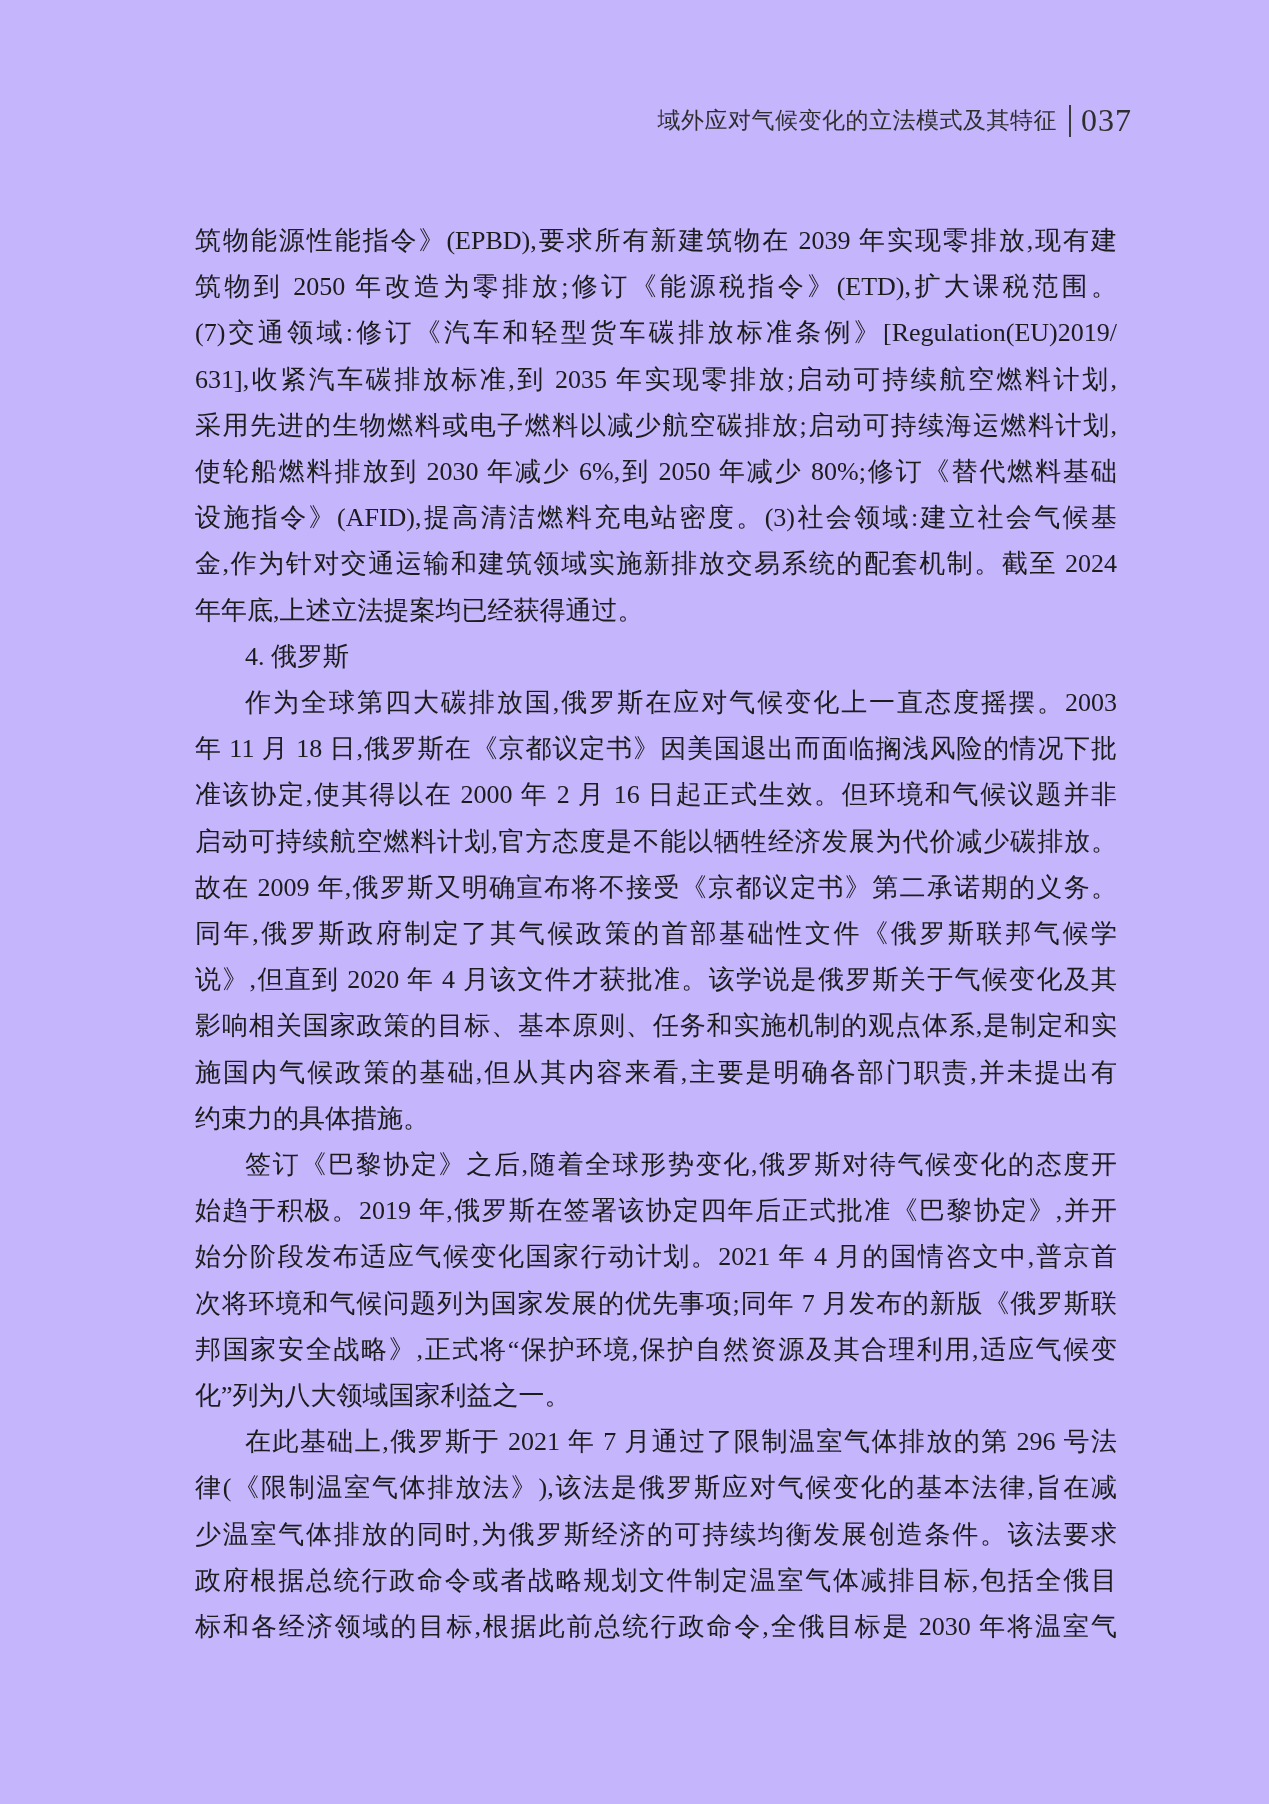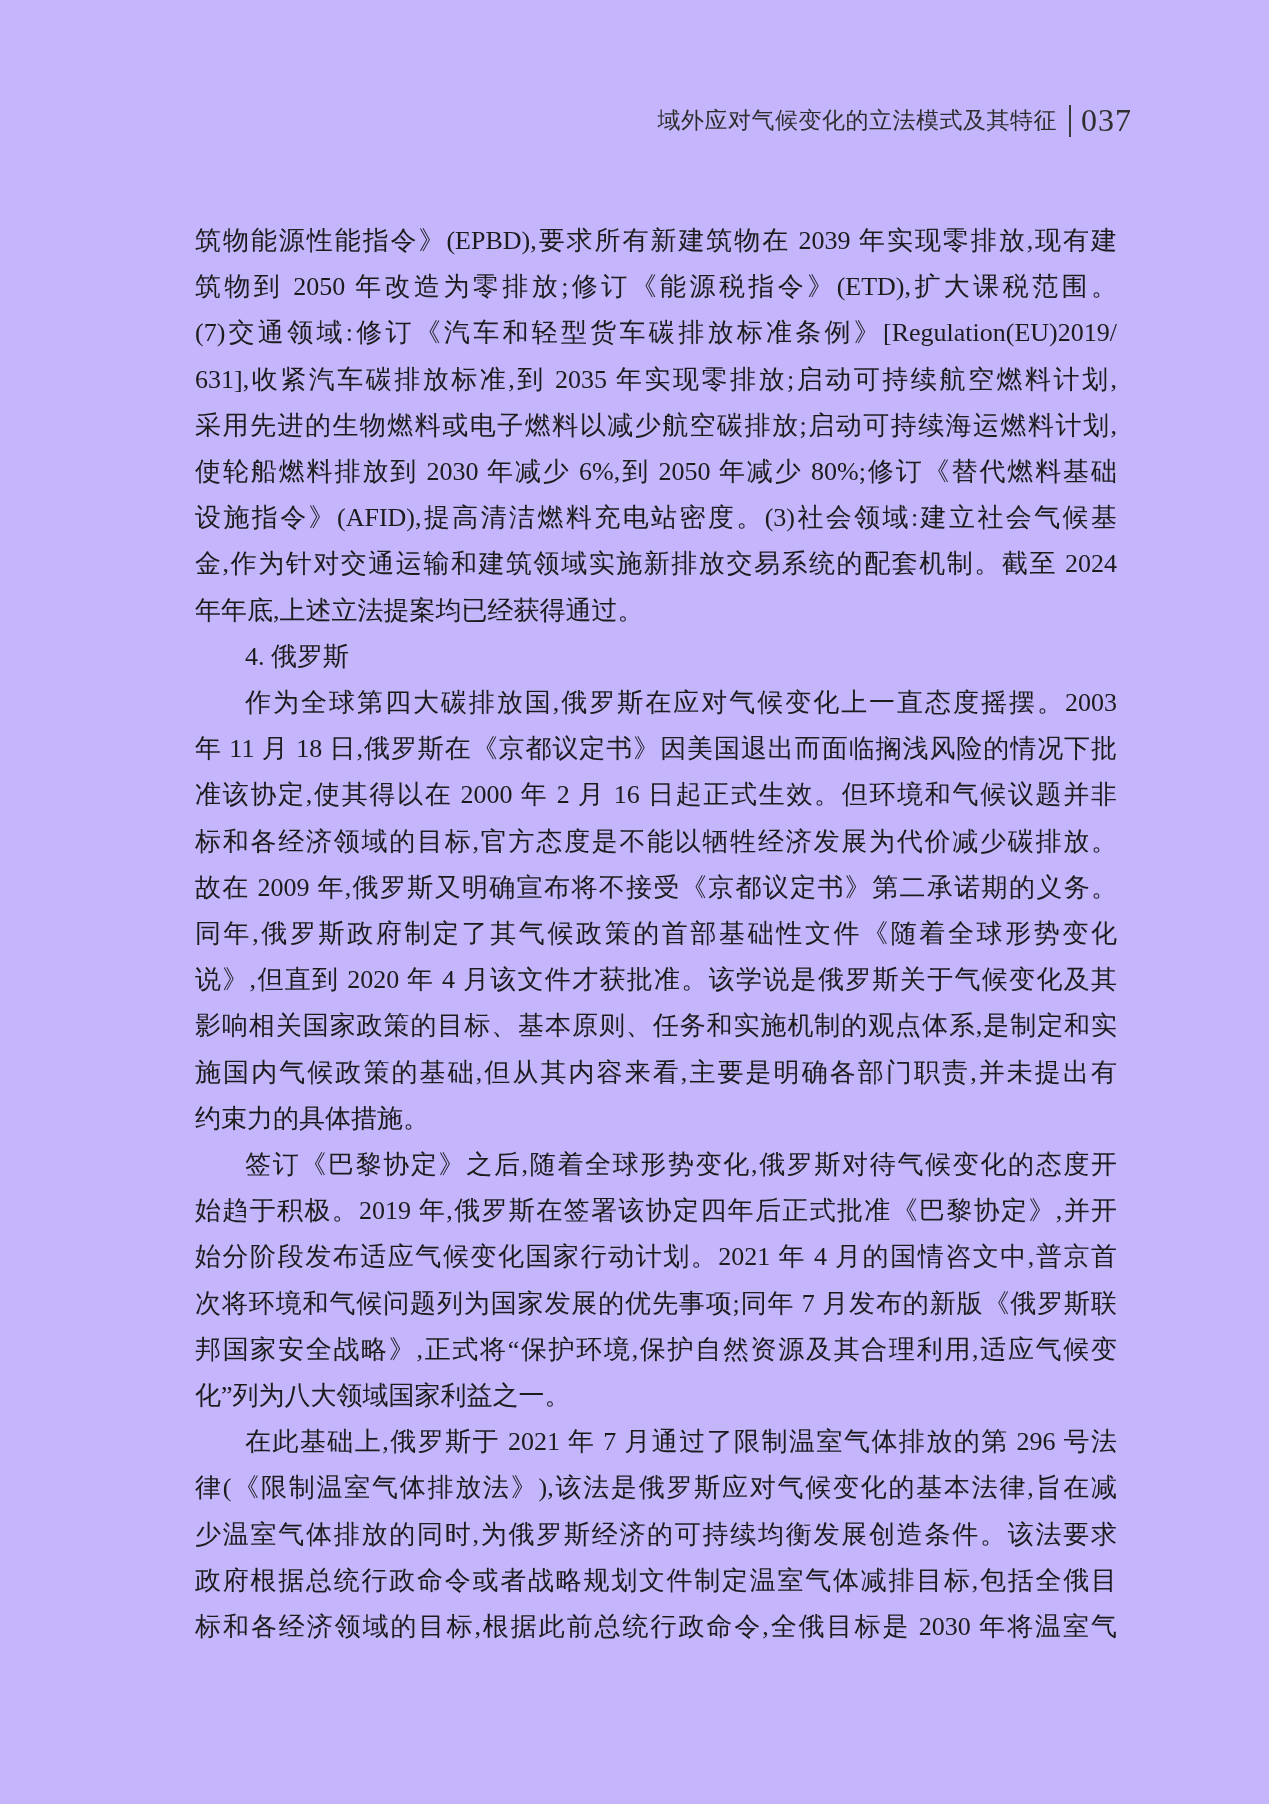--- a/index.html
+++ b/index.html
@@ -71,23 +71,23 @@
       <div class="line fill">631],收紧汽车碳排放标准,到 2035 年实现零排放;启动可持续航空燃料计划,</div>
       <div class="line fill">采用先进的生物燃料或电子燃料以减少航空碳排放;启动可持续海运燃料计划,</div>
       <div class="line fill">使轮船燃料排放到 2030 年减少 6%,到 2050 年减少 80%;修订《替代燃料基础</div>
       <div class="line fill">设施指令》(AFID),提高清洁燃料充电站密度。(3)社会领域:建立社会气候基</div>
       <div class="line fill">金,作为针对交通运输和建筑领域实施新排放交易系统的配套机制。截至 2024</div>
       <div class="line">年年底,上述立法提案均已经获得通过。</div>
       <div class="line indent">4. 俄罗斯</div>
       <div class="line indent fill">作为全球第四大碳排放国,俄罗斯在应对气候变化上一直态度摇摆。2003</div>
       <div class="line fill">年 11 月 18 日,俄罗斯在《京都议定书》因美国退出而面临搁浅风险的情况下批</div>
       <div class="line fill">准该协定,使其得以在 2000 年 2 月 16 日起正式生效。但环境和气候议题并非</div>
-      <div class="line fill">标和各经济领域的目标,官方态度是不能以牺牲经济发展为代价减少碳排放。</div>
+      <div class="line fill">启动可持续航空燃料计划,官方态度是不能以牺牲经济发展为代价减少碳排放。</div>
       <div class="line fill">故在 2009 年,俄罗斯又明确宣布将不接受《京都议定书》第二承诺期的义务。</div>
-      <div class="line fill">同年,俄罗斯政府制定了其气候政策的首部基础性文件《随着全球形势变化</div>
+      <div class="line fill">同年,俄罗斯政府制定了其气候政策的首部基础性文件《俄罗斯联邦气候学</div>
       <div class="line fill">说》,但直到 2020 年 4 月该文件才获批准。该学说是俄罗斯关于气候变化及其</div>
       <div class="line fill">影响相关国家政策的目标、基本原则、任务和实施机制的观点体系,是制定和实</div>
       <div class="line fill">施国内气候政策的基础,但从其内容来看,主要是明确各部门职责,并未提出有</div>
       <div class="line">约束力的具体措施。</div>
       <div class="line indent fill">签订《巴黎协定》之后,随着全球形势变化,俄罗斯对待气候变化的态度开</div>
       <div class="line fill">始趋于积极。2019 年,俄罗斯在签署该协定四年后正式批准《巴黎协定》,并开</div>
       <div class="line fill">始分阶段发布适应气候变化国家行动计划。2021 年 4 月的国情咨文中,普京首</div>
       <div class="line fill">次将环境和气候问题列为国家发展的优先事项;同年 7 月发布的新版《俄罗斯联</div>
       <div class="line fill">邦国家安全战略》,正式将“保护环境,保护自然资源及其合理利用,适应气候变</div>
       <div class="line">化”列为八大领域国家利益之一。</div>

